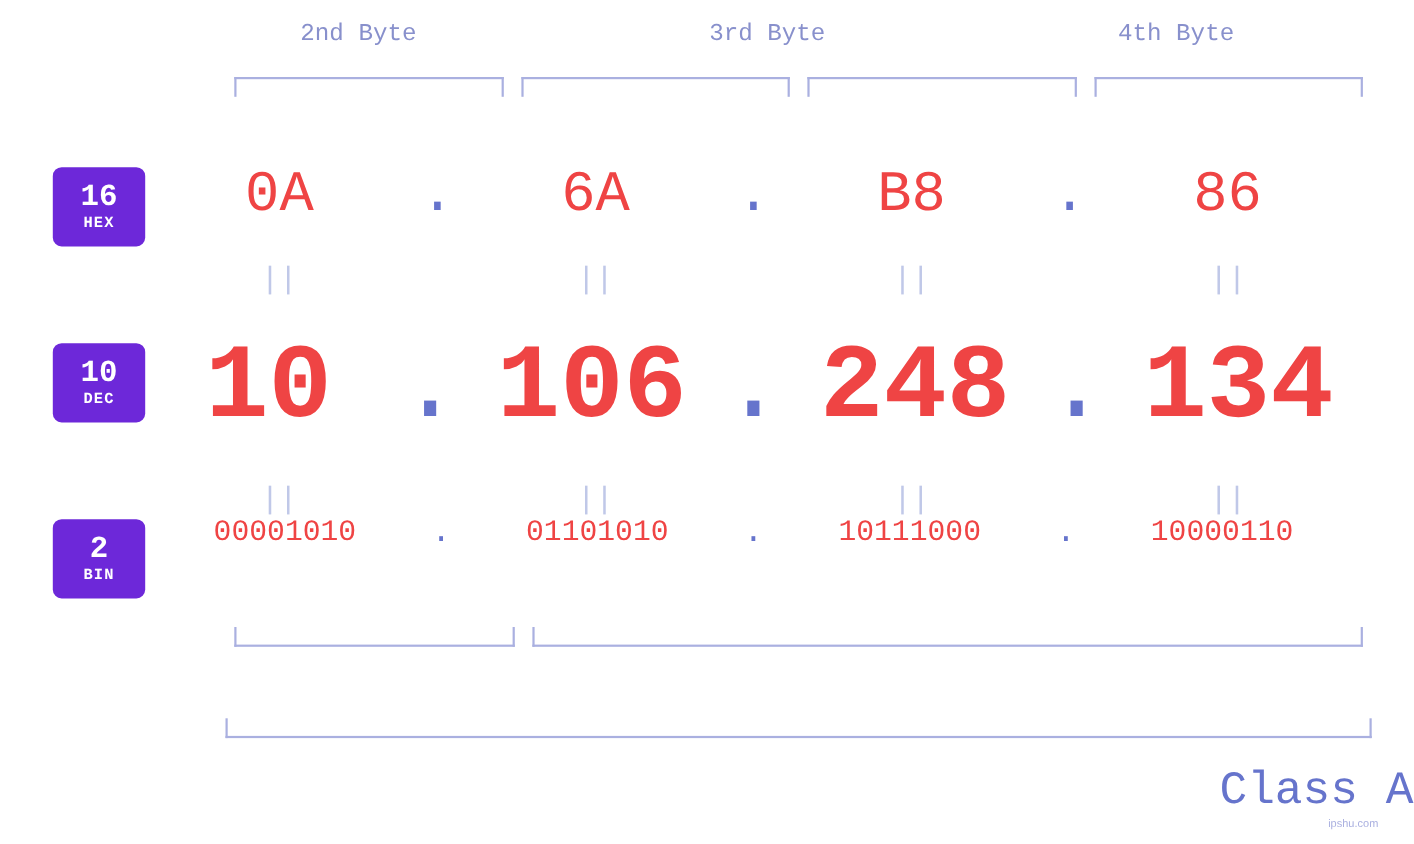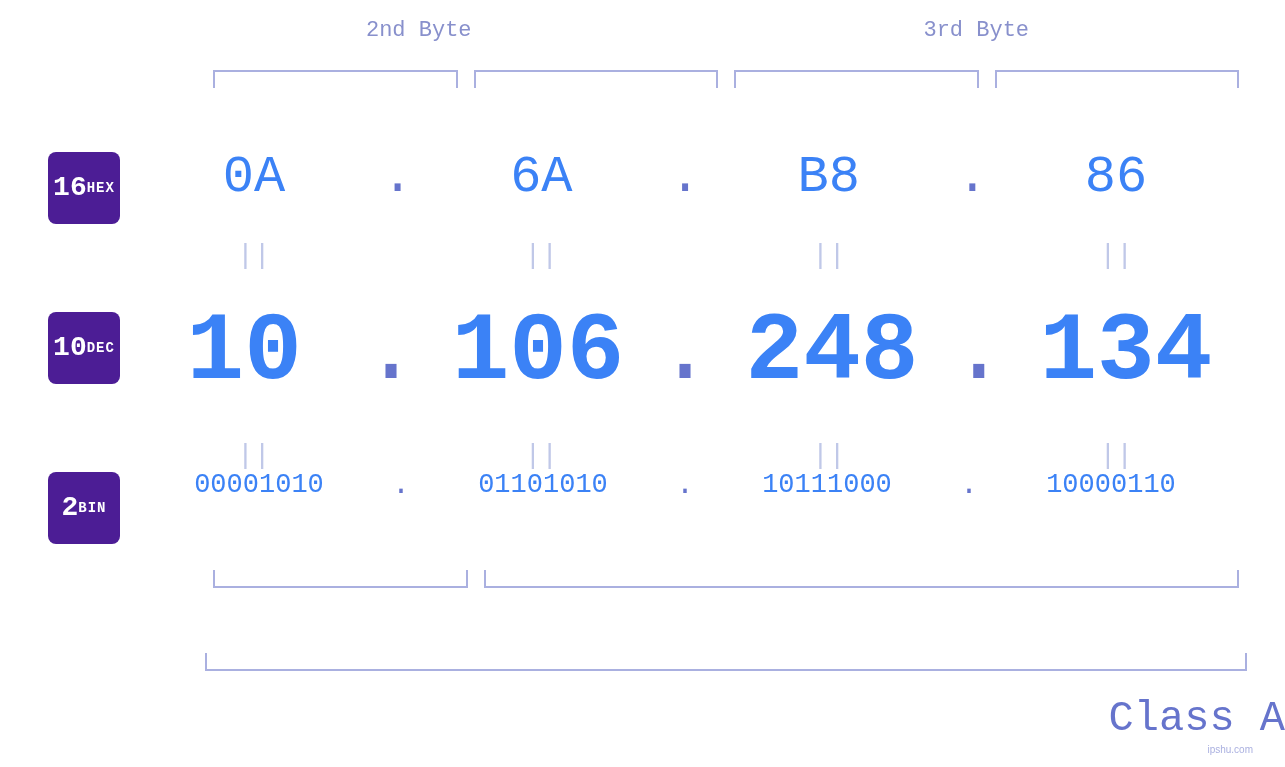--- a/index.html
+++ b/index.html
@@ -25,25 +25,26 @@
       flex-direction: column;
       align-items: center;
       justify-content: flex-start;
       padding-top: 20px;
     }
 
     
     .badge {
       position: absolute;
       left: 48px;
-      width: 72px;
+      width: 84px;
       height: 72px;
-      background-color: #4c1d95;
+      background-color: #6d28d9;
       border-radius: 8px;
       display: flex;
+      flex-direction: column;
       align-items: center;
       justify-content: center;
       color: white;
       font-weight: bold;
     }
 
     .badge-hex { top: 152px; }
     .badge-dec { top: 312px; }
     .badge-bin { top: 472px; }
 
@@ -115,21 +116,21 @@
       right: 20px;
       display: flex;
       align-items: center;
       justify-content: space-around;
       width: 1110px;
     }
 
     .byte-val {
       flex: 1;
       text-align: center;
-      color: #3b82f6;
+      color: #ef4444;
     }
 
     .byte-val-hex {
       font-size: 52px;
     }
 
     .byte-val-dec {
       font-size: 96px;
       font-weight: bold;
     }
@@ -278,20 +279,21 @@
   </div>
 
   <div class="badge badge-bin">
     <span class="badge-number">2</span>
     <span class="badge-label">BIN</span>
   </div>
 
   <div class="byte-headers">
     <div class="byte-header">2nd Byte</div>
     <div class="byte-header">3rd Byte</div>
+    <div class="byte-header">4th Byte</div>
   </div>
 
   <div class="bracket-top">
     <div class="bracket-segment"></div>
     <div class="bracket-segment"></div>
     <div class="bracket-segment"></div>
     <div class="bracket-segment"></div>
   </div>
 
   <div class="row-hex value-row" style="position:absolute; left:130px;">

